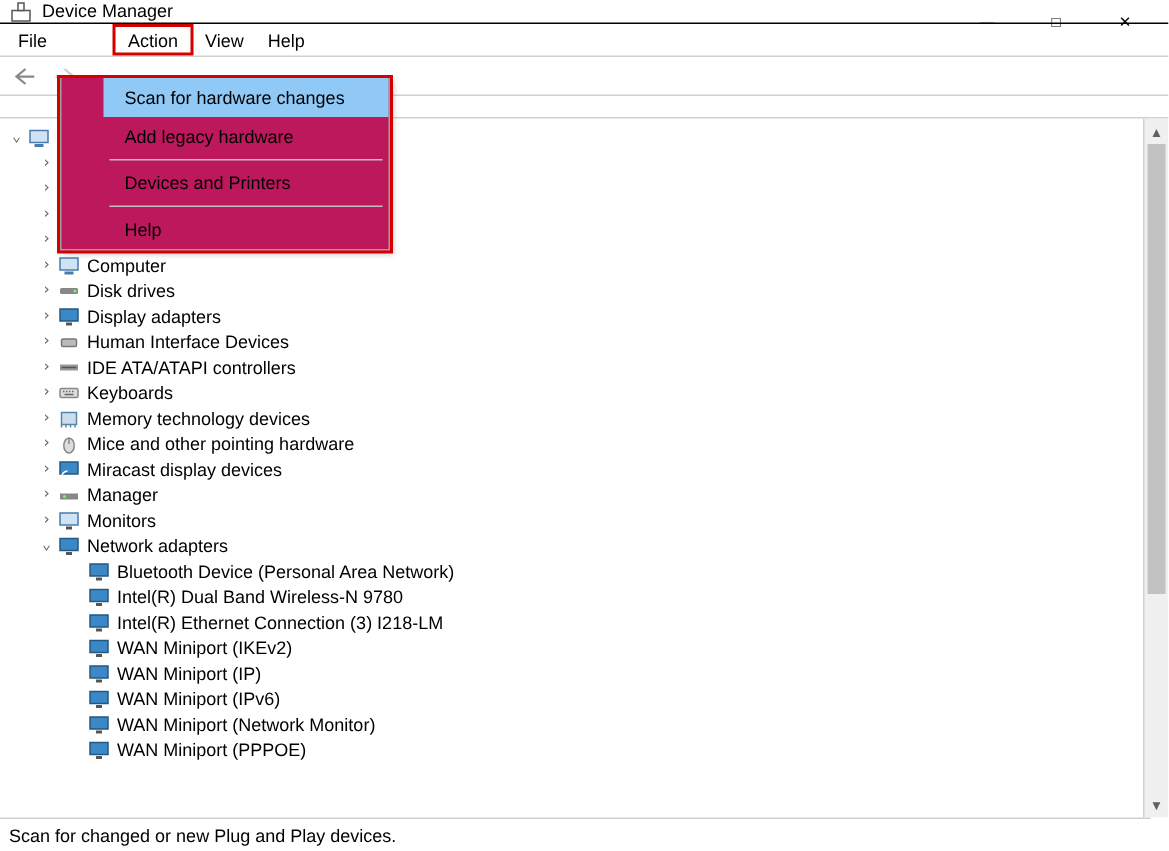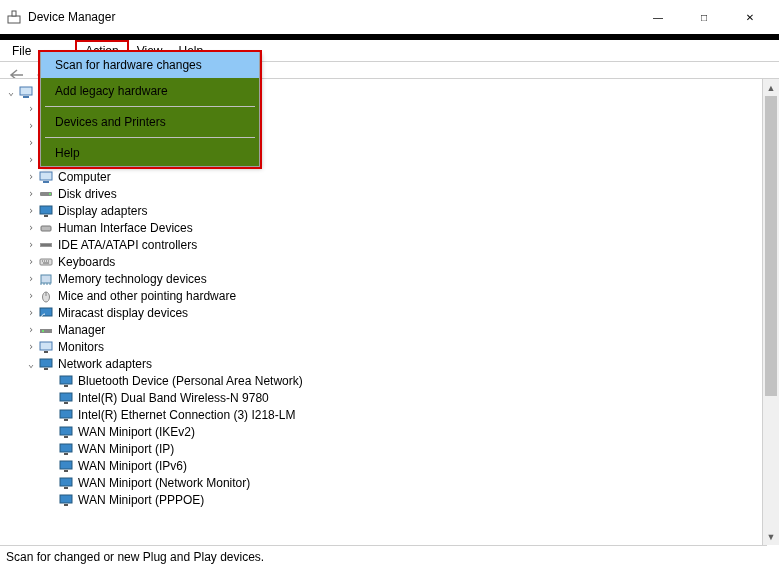--- a/index.html
+++ b/index.html
@@ -8,25 +8,25 @@
     font-family: "Segoe UI", Tahoma, sans-serif;
     font-size: 12px;
     background: #fff;
     color: #000;
     width: 779px;
     height: 567px;
     overflow: hidden;
     position: relative;
   }
   .titlebar {
-    height: 40px;
+    height: 16px;
     display: flex;
-    align-items: center;
+    align-items: flex-start;
     padding: 0 6px;
-    border-bottom: 6px solid #000000;
+    border-bottom: 1px solid #000000;
   }
   .titlebar .app-icon {
     width: 16px; height: 16px; margin-right: 6px;
     display:flex;align-items:center;justify-content:center;
   }
   .titlebar .title { flex: 0 0 auto; }
   .titlebar .spacer { flex: 1; }
   .win-btn {
     width: 46px; height: 30px; display:flex; align-items:center; justify-content:center;
     font-size: 10px; font-family: "Segoe UI Symbol", sans-serif;
@@ -41,26 +41,27 @@
   }
   .menu-item.open {
     border: 2px solid #d40000;
     background: #fff;
     margin-left: 36px;
   }
   .dropdown {
     position: absolute;
     left: 40px; top: 52px;
     width: 220px;
-    background: #4d7c0f;
+    background: #be185d;
     border: 1px solid #a0a0a0;
     border-top: none;
     box-shadow: 2px 2px 4px rgba(0,0,0,0.25);
     outline: 2px solid #d40000;
     z-index: 100;
+    padding-left: 28px;
   }
   .dropdown .dd-item {
     padding: 6px 14px;
   }
   .dropdown .dd-item.highlight {
     background: #90c8f6;
   }
   .dropdown .dd-sep { height:1px; background:#c0c0c0; margin:2px 4px; }
   .toolbar {
     height: 26px; border-bottom: 1px solid #d0d0d0;

